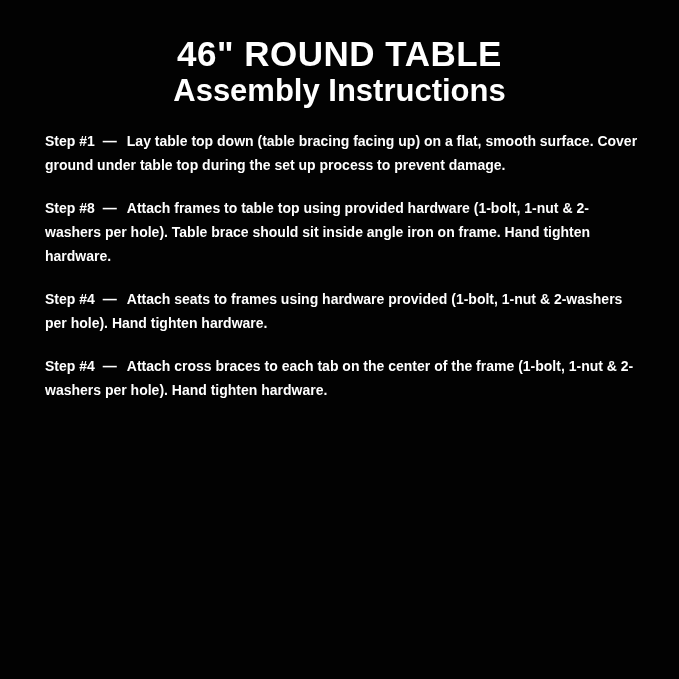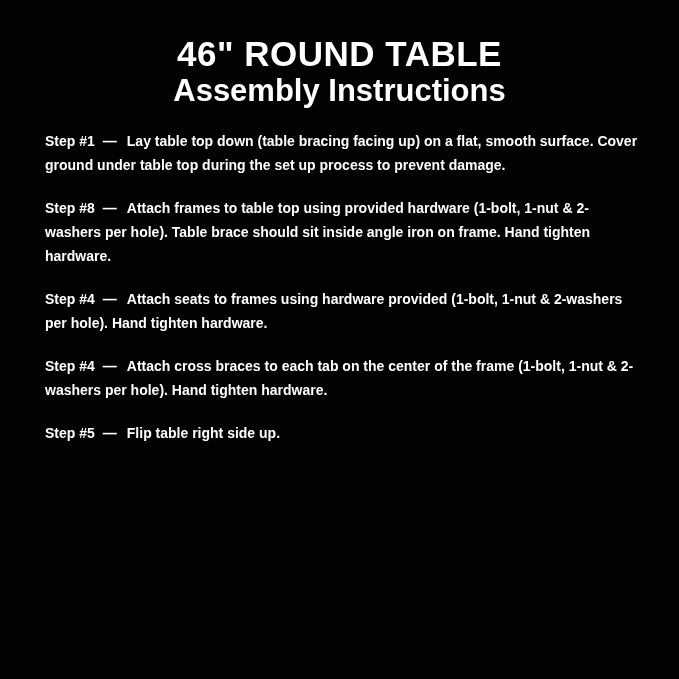--- a/index.html
+++ b/index.html
@@ -60,16 +60,15 @@
 
   <div class="steps">
     <p class="step"><span class="step-label">Step #1</span><span class="step-dash">—</span><span class="step-text">Lay table top down (table bracing facing up) on a flat, smooth surface. Cover ground under table top during the set up process to prevent damage.</span></p>
 
     <p class="step"><span class="step-label">Step #8</span><span class="step-dash">—</span><span class="step-text">Attach frames to table top using provided hardware (1-bolt, 1-nut &amp; 2-washers per hole). Table brace should sit inside angle iron on frame. Hand tighten hardware.</span></p>
 
     <p class="step"><span class="step-label">Step #4</span><span class="step-dash">—</span><span class="step-text">Attach seats to frames using hardware provided (1-bolt, 1-nut &amp; 2-washers per hole). Hand tighten hardware.</span></p>
 
     <p class="step"><span class="step-label">Step #4</span><span class="step-dash">—</span><span class="step-text">Attach cross braces to each tab on the center of the frame (1-bolt, 1-nut &amp; 2-washers per hole). Hand tighten hardware.</span></p>
 
-    <p class="step"><span class="step-label">Step #5</span><span class="step-dash">—</span><span class="step-text">Flip table right side up.</span></p>
 
   </div>
 </div>
 
 </body></html>

